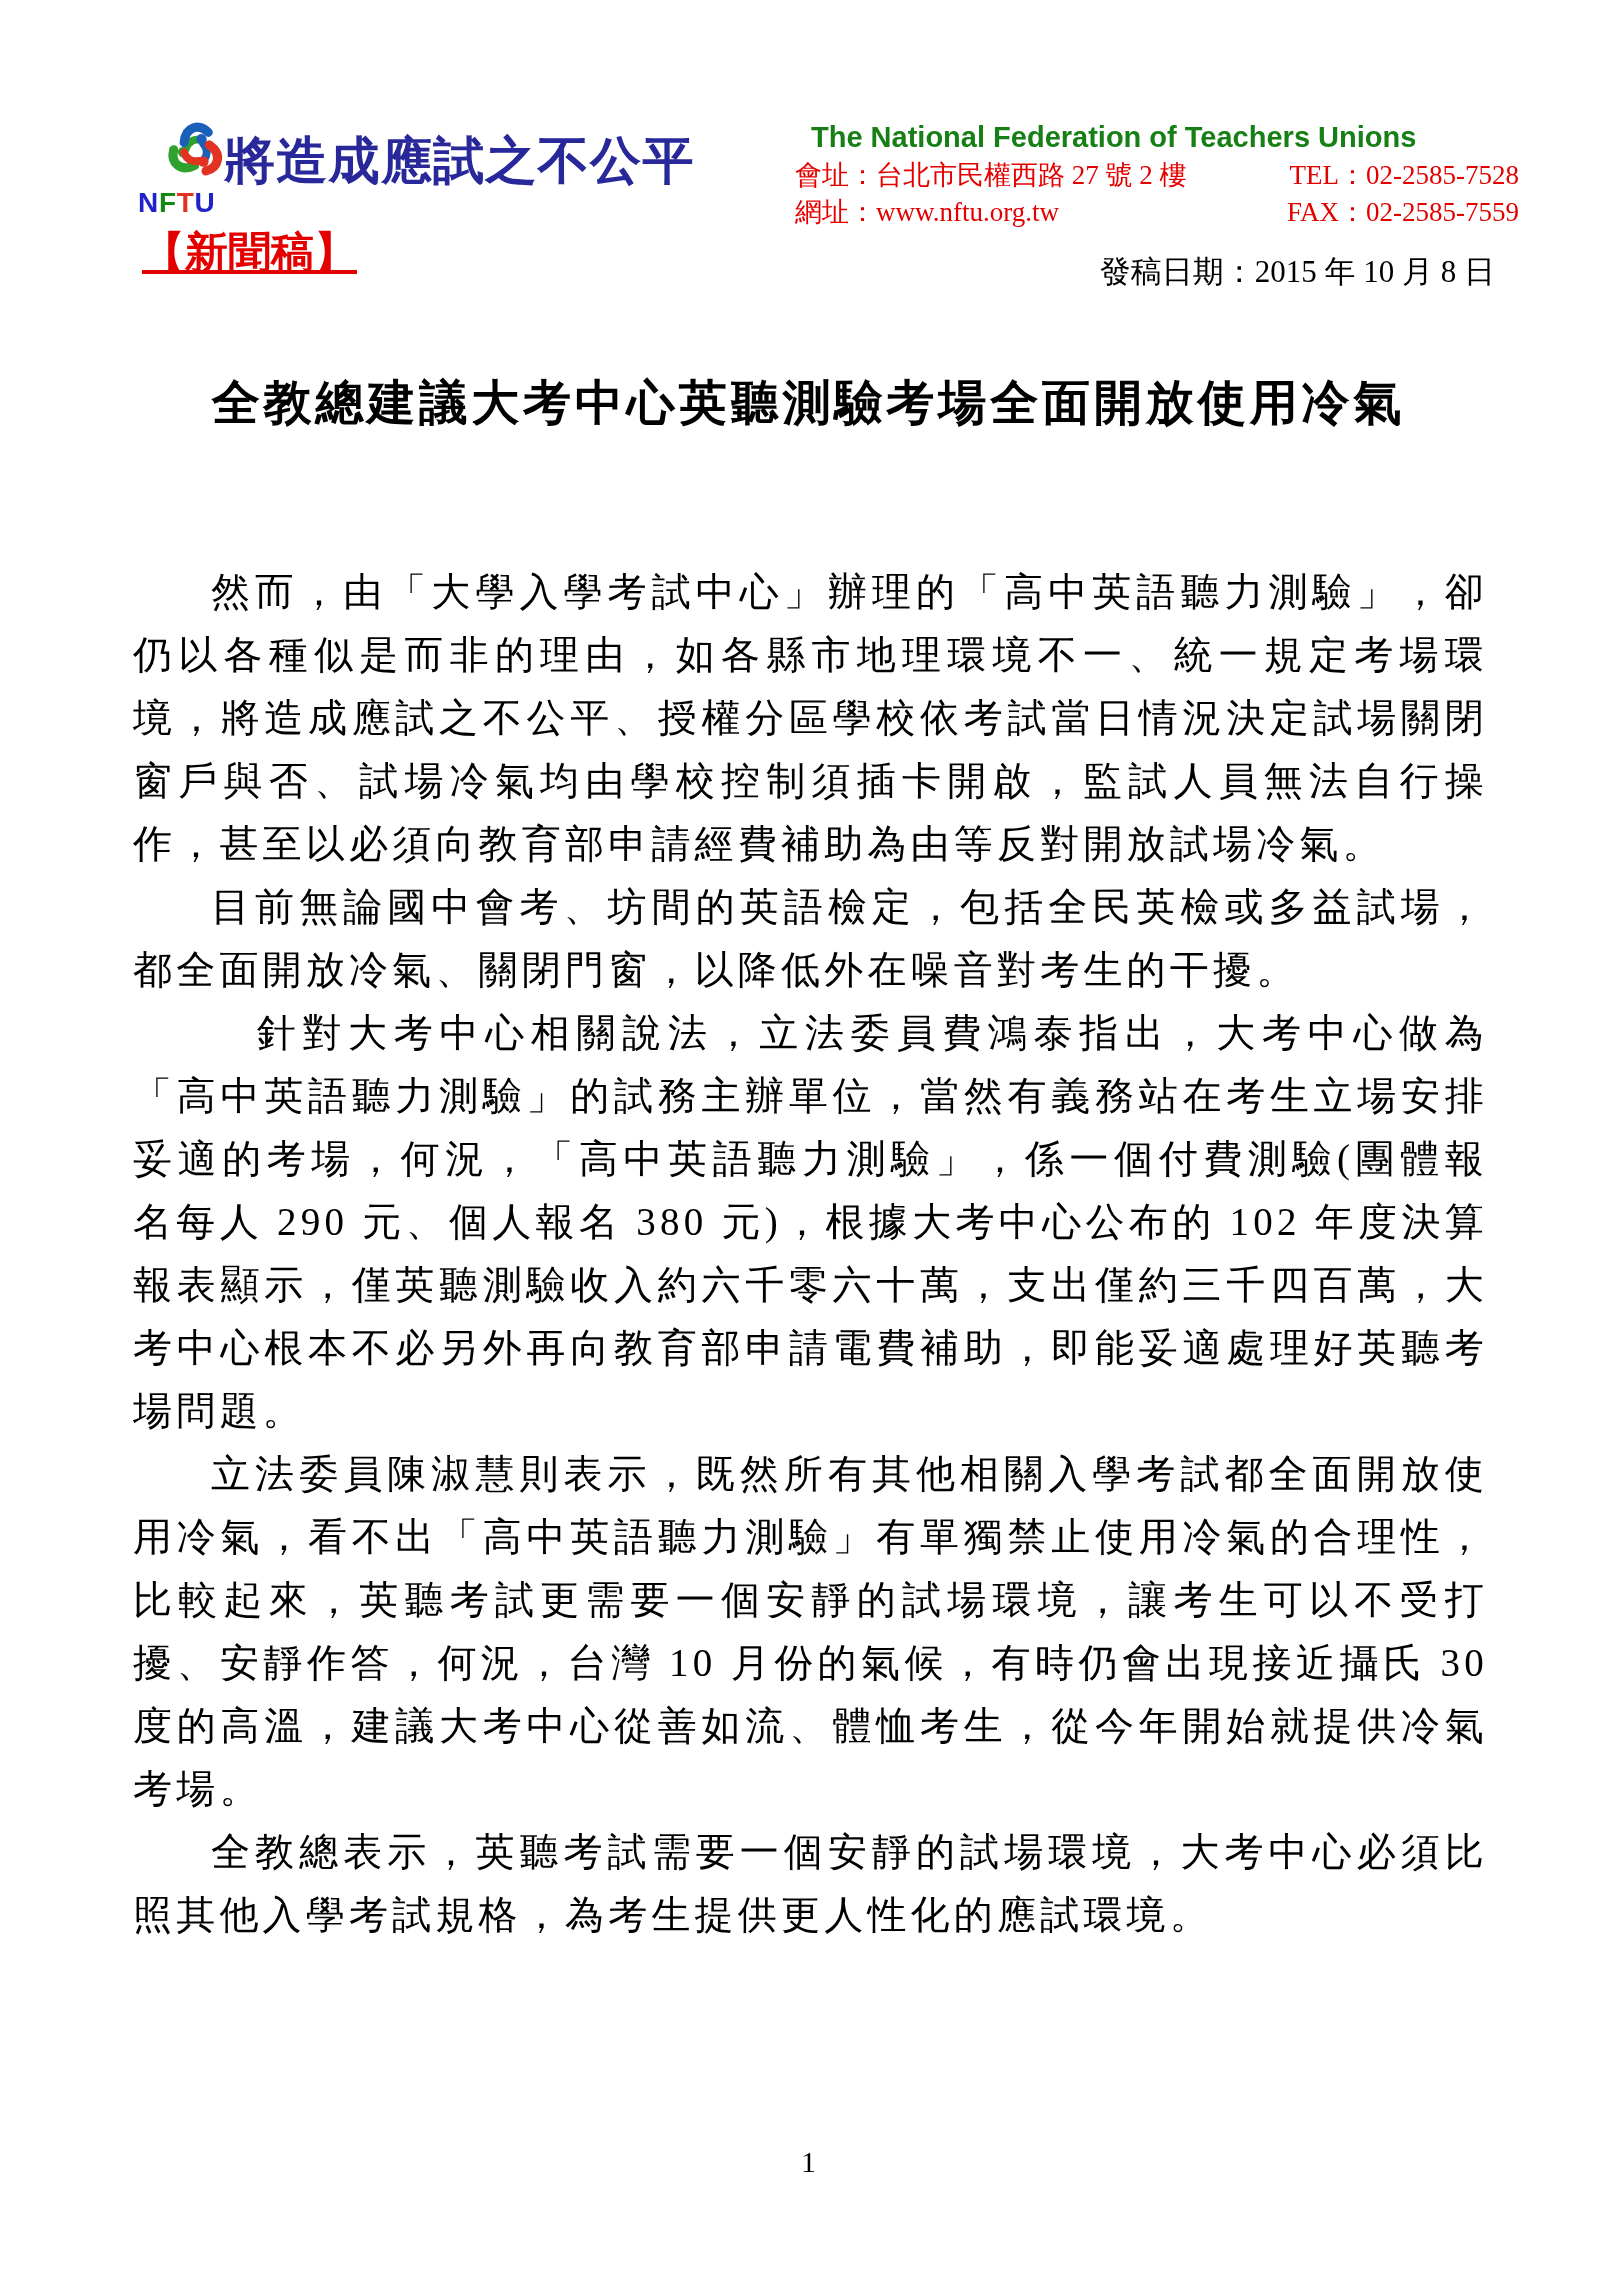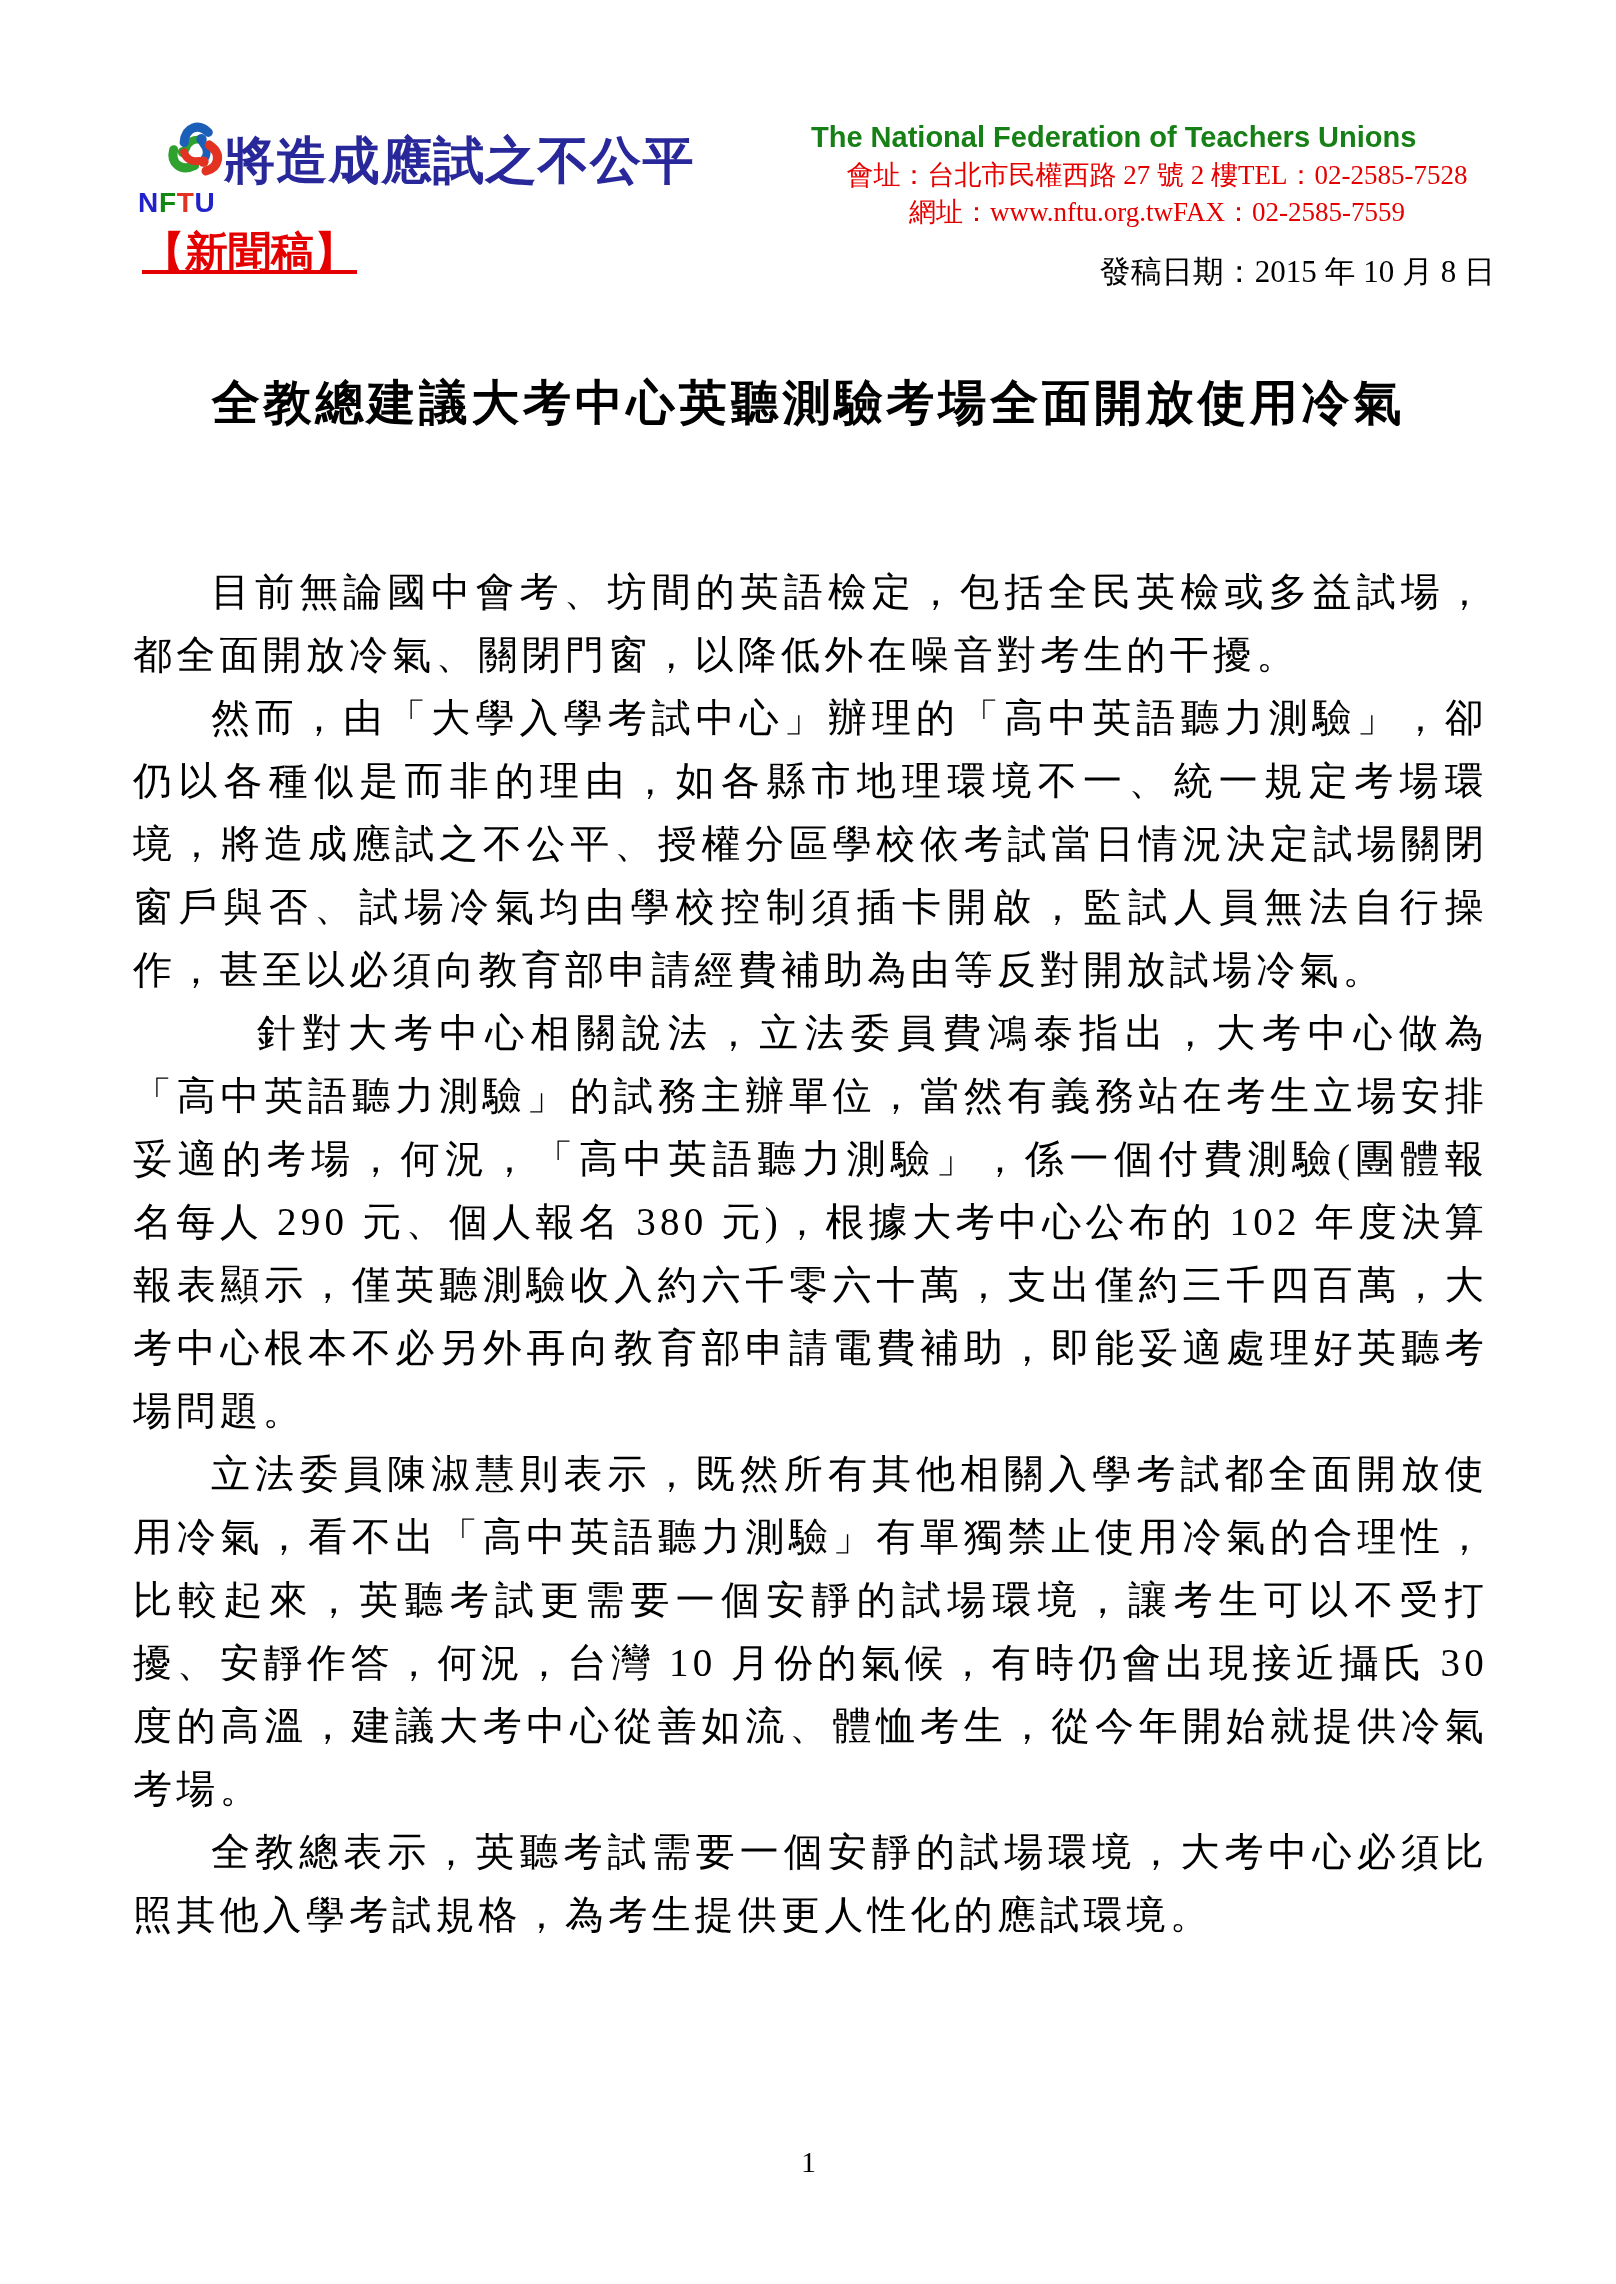--- a/index.html
+++ b/index.html
@@ -57,21 +57,21 @@
     font-family: "Liberation Sans", "DejaVu Sans", sans-serif;
     font-weight: bold;
     font-size: 29px;
     line-height: 1.1;
     color: var(--header-green);
     white-space: nowrap;
     margin-left: 16px;
   }
   .hdr-row {
     display: flex;
-    justify-content: center;
+    justify-content: space-between;
     align-items: baseline;
     color: var(--accent-red);
     font-size: 27px;
     line-height: 1.1;
     margin-top: 7.2px;
     white-space: nowrap;
   }
   .press-tag {
     position: absolute;
     left: 142px;
@@ -170,22 +170,22 @@
   </div>
 
   <div class="press-tag">【新聞稿】</div>
   <div class="release-date">發稿日期：2015 年 10 月 8 日</div>
 
   <div class="doc-title">
     <div>全教總建議大考中心英聽測驗考場全面開放使用冷氣</div>
   </div>
 
   <main class="bodytext">
+      <p>然而，由「大學入學考試中心」辦理的「高中英語聽力測驗」，卻仍以各種似是而非的理由，如各縣市地理環境不一、統一規定考場環境，將造成應試之不公平、授權分區學校依考試當日情況決定試場關閉窗戶與否、試場冷氣均由學校控制須插卡開啟，監試人員無法自行操作，甚至以必須向教育部申請經費補助為由等反對開放試場冷氣。</p>
       <p>目前無論國中會考、坊間的英語檢定，包括全民英檢或多益試場，都全面開放冷氣、關閉門窗，以降低外在噪音對考生的干擾。</p>
-      <p>然而，由「大學入學考試中心」辦理的「高中英語聽力測驗」，卻仍以各種似是而非的理由，如各縣市地理環境不一、統一規定考場環境，將造成應試之不公平、授權分區學校依考試當日情況決定試場關閉窗戶與否、試場冷氣均由學校控制須插卡開啟，監試人員無法自行操作，甚至以必須向教育部申請經費補助為由等反對開放試場冷氣。</p>
       <p>　針對大考中心相關說法，立法委員費鴻泰指出，大考中心做為「高中英語聽力測驗」的試務主辦單位，當然有義務站在考生立場安排妥適的考場，何況，「高中英語聽力測驗」，係一個付費測驗(團體報名每人 290 元、個人報名 380 元)，根據大考中心公布的 102 年度決算報表顯示，僅英聽測驗收入約六千零六十萬，支出僅約三千四百萬，大考中心根本不必另外再向教育部申請電費補助，即能妥適處理好英聽考場問題。</p>
       <p>立法委員陳淑慧則表示，既然所有其他相關入學考試都全面開放使用冷氣，看不出「高中英語聽力測驗」有單獨禁止使用冷氣的合理性，比較起來，英聽考試更需要一個安靜的試場環境，讓考生可以不受打擾、安靜作答，何況，台灣 10 月份的氣候，有時仍會出現接近攝氏 30 度的高溫，建議大考中心從善如流、體恤考生，從今年開始就提供冷氣考場。</p>
       <p>全教總表示，英聽考試需要一個安靜的試場環境，大考中心必須比照其他入學考試規格，為考生提供更人性化的應試環境。</p>
     </main>
 
   <footer class="pagenum">1</footer>
 
 </div>
 
 

